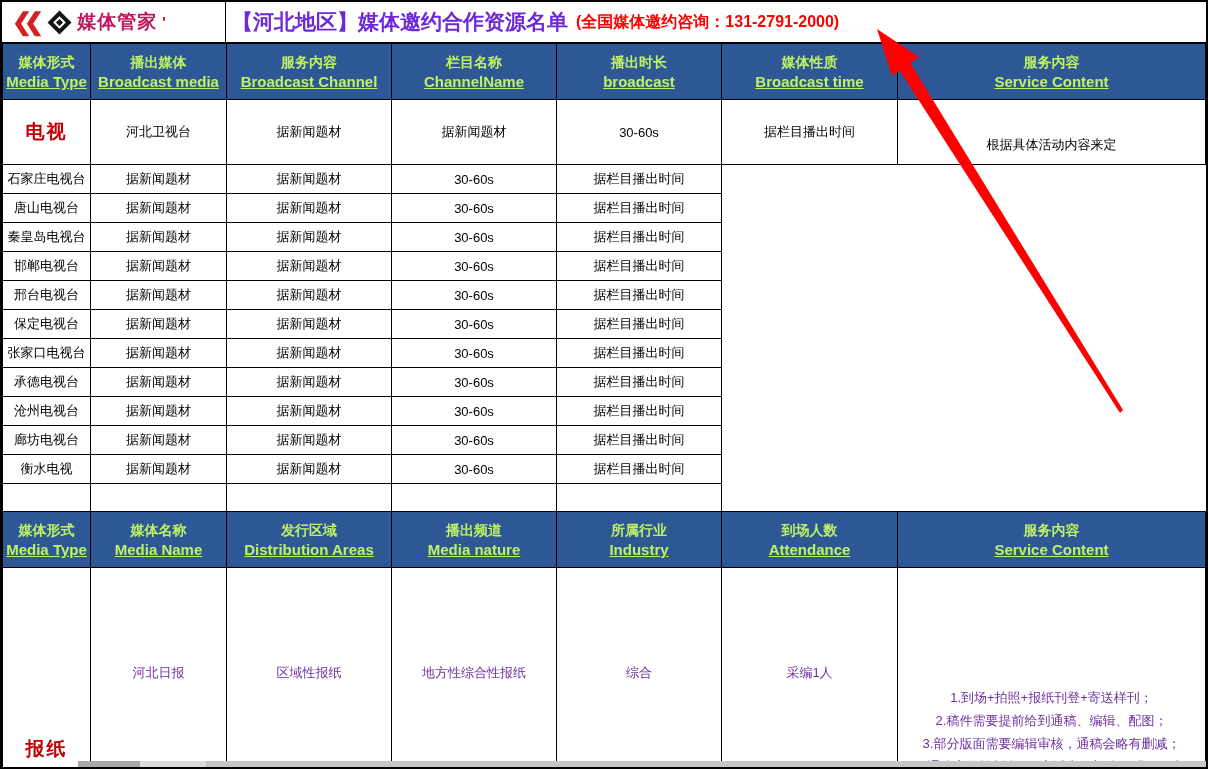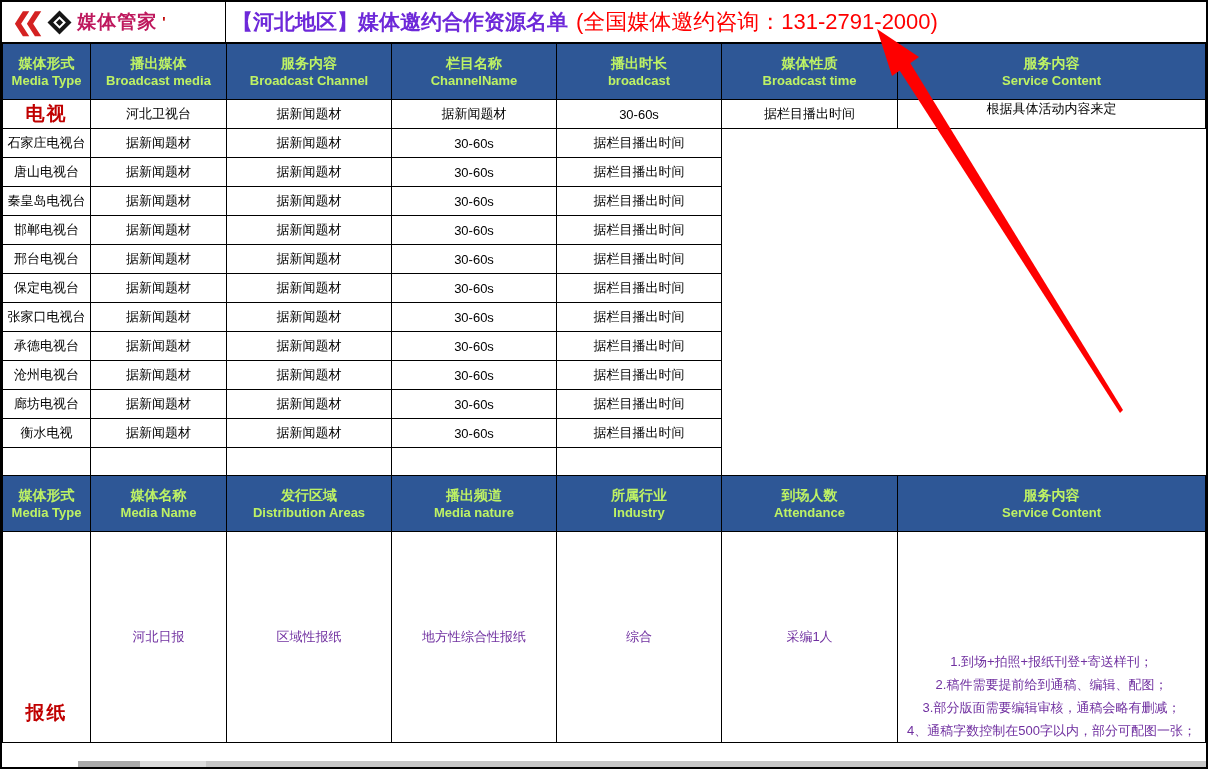--- a/index.html
+++ b/index.html
@@ -20,32 +20,32 @@
     width:224px;flex:0 0 224px;border-right:1px solid #000;
     display:flex;align-items:center;padding-left:10px;gap:5px;box-sizing:border-box;
   }
   .chevrons{color:#d42222;font-weight:bold;font-size:24px;letter-spacing:-8px;line-height:1;padding-right:8px;}
   .diamond{display:inline-block;width:17px;height:17px;background:#151515;transform:rotate(45deg);position:relative;flex:0 0 auto;margin:0 4px 0 2px;}
   .diamond::after{content:'';position:absolute;inset:4px;border:2px solid #fff;}
   .brand-text{font-family:"DejaVu Serif", serif;font-weight:bold;font-size:19px;color:#be185d;letter-spacing:1px;}
   .brand-tick{color:#c00000;font-weight:bold;font-size:14px;vertical-align:top;}
   .title-wrap{flex:1;display:flex;align-items:center;padding-left:6px;white-space:nowrap;}
   .page-title{font-size:21px;font-weight:800;color:#6d28d9;}
-  .hotline{font-size:22px;font-weight:400;color:var(--title-red,#f00);margin-left:8px;}
+  .hotline{font-size:16px;font-weight:700;color:var(--title-red,#f00);margin-left:8px;}
   
   table{border-collapse:collapse;table-layout:fixed;width:100%;}
   td,th{border:1px solid #000;padding:0;text-align:center;vertical-align:middle;overflow:hidden;}
   th{background:var(--header-blue,#2e5796);color:#bef264;font-weight:bold;height:55px;}
   th .zh{font-size:14px;line-height:1.45;}
-  th .en{font-size:13px;line-height:1.3;}
+  th .en{font-size:15px;line-height:1.3;text-decoration:underline;}
   tr.datarow td{height:28px;font-size:13px;color:#000;}
   tr.emptyrow td{height:27px;}
   .section-label{color:var(--section-red,#c00000);font-weight:800;font-size:19px;letter-spacing:2px;}
   td.tv-label{vertical-align:middle;}
-  td.tv-service{vertical-align:top;font-size:13px;color:#000;}
+  td.tv-service{vertical-align:top;padding-top:36px;font-size:13px;color:#000;}
   td.paper-label{vertical-align:top;padding-top:168px;}
   td.paper-service{vertical-align:top;padding-top:118px;}
   td.paper-service div{font-size:13px;line-height:23px;color:var(--paper-purple,#7030a0);}
   .paper-cell{color:var(--paper-purple,#7030a0) !important;}
   
   #arrow-svg{position:absolute;left:0;top:0;width:1208px;height:769px;pointer-events:none;}
   .bottom-strip{
     position:absolute;left:76px;right:0;bottom:0;height:6px;
     background:linear-gradient(90deg,#a9a9a9 0 62px,#dcdcdc 62px 128px,#c6c6c6 128px);
   }

